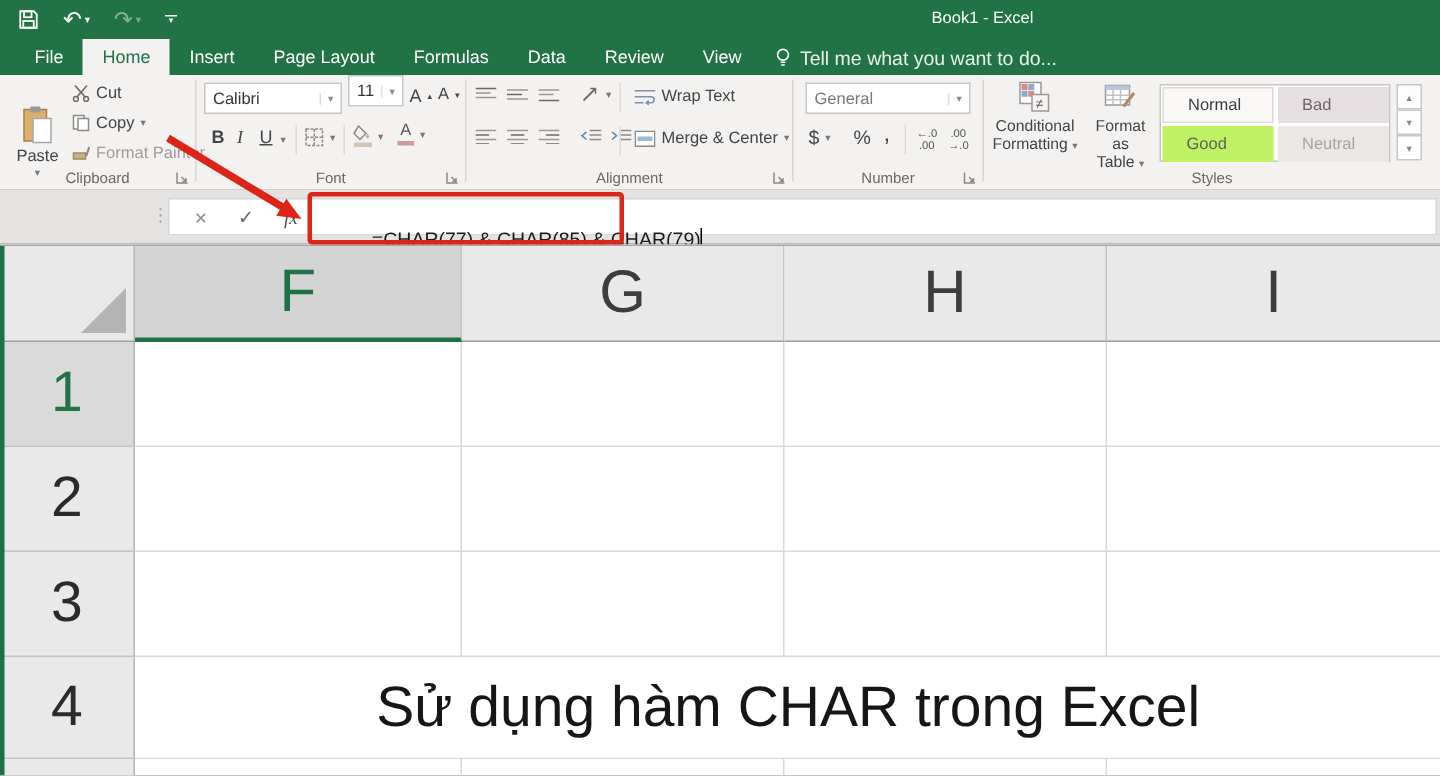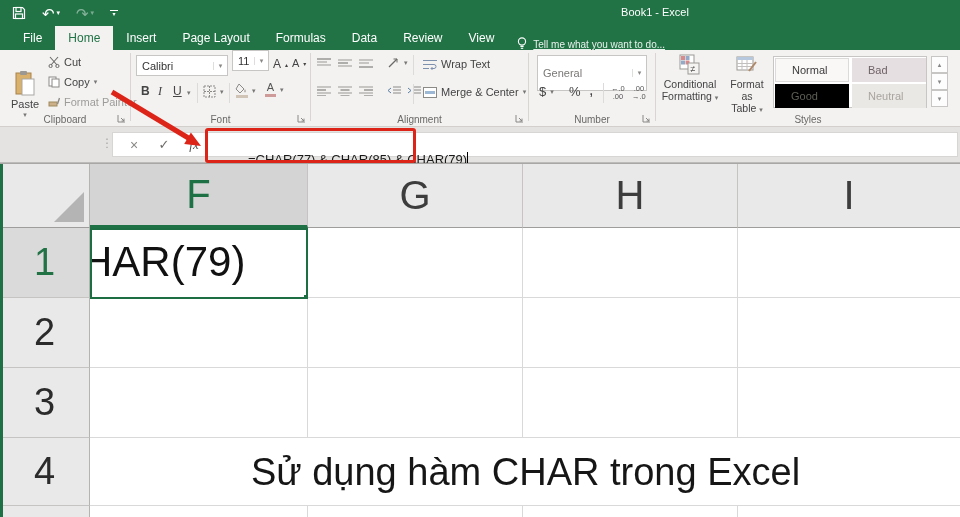--- a/index.html
+++ b/index.html
@@ -17,22 +17,22 @@
              color:#fff; }
   .qat-caret { color:#fff; font-size:7px; }
   .undo-glyph { font-size:15px; line-height:15px; color:#fff; }
   .redo-glyph { font-size:15px; line-height:15px; color:rgba(255,255,255,.45); }
 
   
   .tabrow { position:absolute; left:0; top:26px; width:960px; height:24px; background:#217346;
             display:flex; align-items:stretch; }
   .rtab { color:#fff; font-size:12px; display:flex; align-items:center; padding:0 13px; cursor:default; }
   .rtab.active { background:#f3f2f1; color:#217346; }
-  .tellme { display:flex; align-items:flex-end; gap:6px; color:rgba(255,255,255,.9);
-            font-size:10px; padding:0 10px; font-style:normal;text-decoration:underline; }
+  .tellme { display:flex; align-items:center; gap:6px; color:rgba(255,255,255,.9);
+            font-size:13px; padding:0 10px; font-style:normal; }
 
   
   .ribbon { position:absolute; left:0; top:50px; width:960px; height:77px; background:#f3f2f1;
             border-bottom:1px solid #d2cfcd; font-size:11px; color:#444; }
   .rgroup { position:absolute; top:0; height:76px; }
   .gsep { position:absolute; top:3px; width:1px; height:68px; background:#d8d5d2; }
   .glabel { position:absolute; bottom:1px; left:0; right:0; text-align:center;
             font-size:10px; color:#6a6866; }
   .launcher { position:absolute; right:3px; bottom:2px; width:10px; height:10px; }
   .rbtn { position:absolute; display:flex; align-items:center; gap:4px; color:#444;
@@ -347,21 +347,21 @@
       <div class="launcher">
         <svg width="9" height="9" viewBox="0 0 9 9">
             <path d="M1 1 v7 h7" fill="none" stroke="#8a8886"></path>
             <path d="M4 4 l3 3 M7 4.6 v2.4 h-2.4" fill="none" stroke="#8a8886"></path>
           </svg>
       </div>
     </div>
     <div class="gsep" style="left:528px;"></div>
 
     <div class="rgroup" style="left:529px;width:126px;">
-      <div class="combo" style="left:8px;top:5px;width:110px;height:36px;">
+      <div class="combo" style="left:8px;top:5px;width:110px;height:21px;">
         <span class="cval" style="color:#7a7876;">General</span>
         <span class="cbtn">▾</span>
       </div>
       <div class="rbtn" style="left:10px;top:34px;font-size:13px;">
         <span>$</span>
         <span class="caret">▾</span>
       </div>
       <div class="rbtn" style="left:40px;top:34px;font-size:13px;">%</div>
       <div class="rbtn" style="left:60px;top:31px;font-size:16px;">,</div>
       <div class="mini-sep" style="left:74px;top:33px;"></div>
@@ -415,21 +415,21 @@
         </div>
         <div class="two-line" style="position:static;margin-top:2px;">
           <div>Format as</div>
           <div><span>Table</span> <span class="caret">▾</span></div>
         </div>
       </div>
 
       <div class="abs" style="left:117px;top:6px;width:154px;height:52px;border:1px solid #c8c6c4;background:#fff;">
         <div class="style-cell" style="left:1px;top:1px;background:#faf8f7;color:#3b3b3b;border:1px solid #dddbd9;">Normal</div>
         <div class="style-cell" style="left:78px;top:1px;background:#e6dfe1;color:#6e6266;">Bad</div>
-        <div class="style-cell" style="left:1px;top:27px;background:#000000;color:#5f5f57;">Good</div>
+        <div class="style-cell" style="left:1px;top:27px;background:#bef264;color:#5f5f57;">Good</div>
         <div class="style-cell" style="left:78px;top:27px;background:#eae8e5;color:#a8a49e;">Neutral</div>
       </div>
       <div class="scrollbtn" style="left:275px;top:6px;">▴</div>
       <div class="scrollbtn" style="left:275px;top:23px;">▾</div>
       <div class="scrollbtn" style="left:275px;top:40px;">▾</div>
       <div class="glabel">Styles</div>
     </div>
   </div>
 
   <div class="fbar">
@@ -472,24 +472,20 @@
     <div class="vline" style="left:522px;top:64px;height:210px;"></div>
     <div class="vline" style="left:737px;top:64px;height:210px;"></div>
     <div class="vline" style="left:307px;top:342px;height:12px;"></div>
     <div class="vline" style="left:522px;top:342px;height:12px;"></div>
     <div class="vline" style="left:737px;top:342px;height:12px;"></div>
     <div class="hline" style="top:133px;"></div>
     <div class="hline" style="top:203px;"></div>
     <div class="hline" style="top:273px;"></div>
     <div class="hline" style="top:341px;"></div>
 
-    <div class="cellF1">
-      <div class="ctext">HAR(79)</div>
-      <div class="fillhandle"></div>
-    </div>
 
     <div class="row4text">Sử dụng hàm CHAR trong Excel</div>
   </div>
 
   <div class="redrect"></div>
   <svg class="redarrow" viewBox="0 0 120 72">
     <line x1="14" y1="8" x2="92" y2="55" stroke="#dd2418" stroke-width="5"></line>
     <polygon points="103,62 86.2,59.9 92.9,48.5" fill="#dd2418"></polygon>
   </svg>
 

